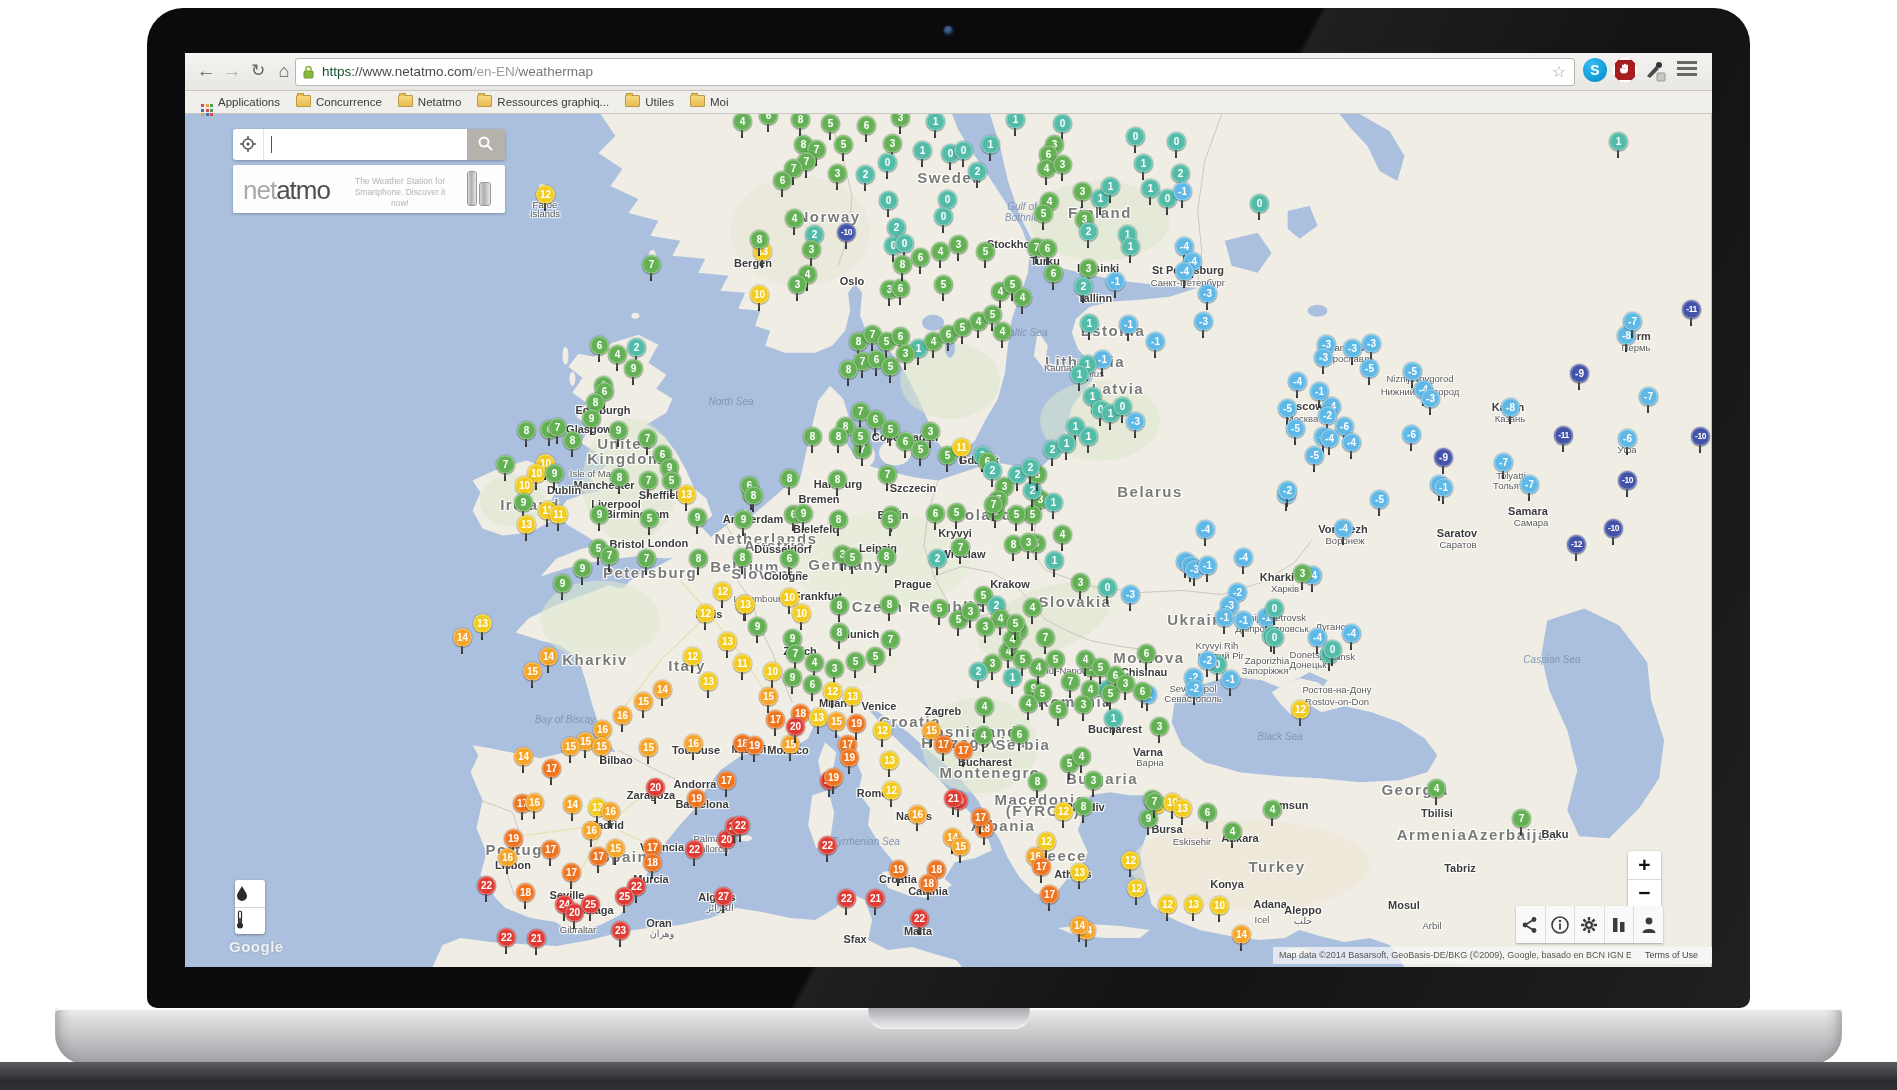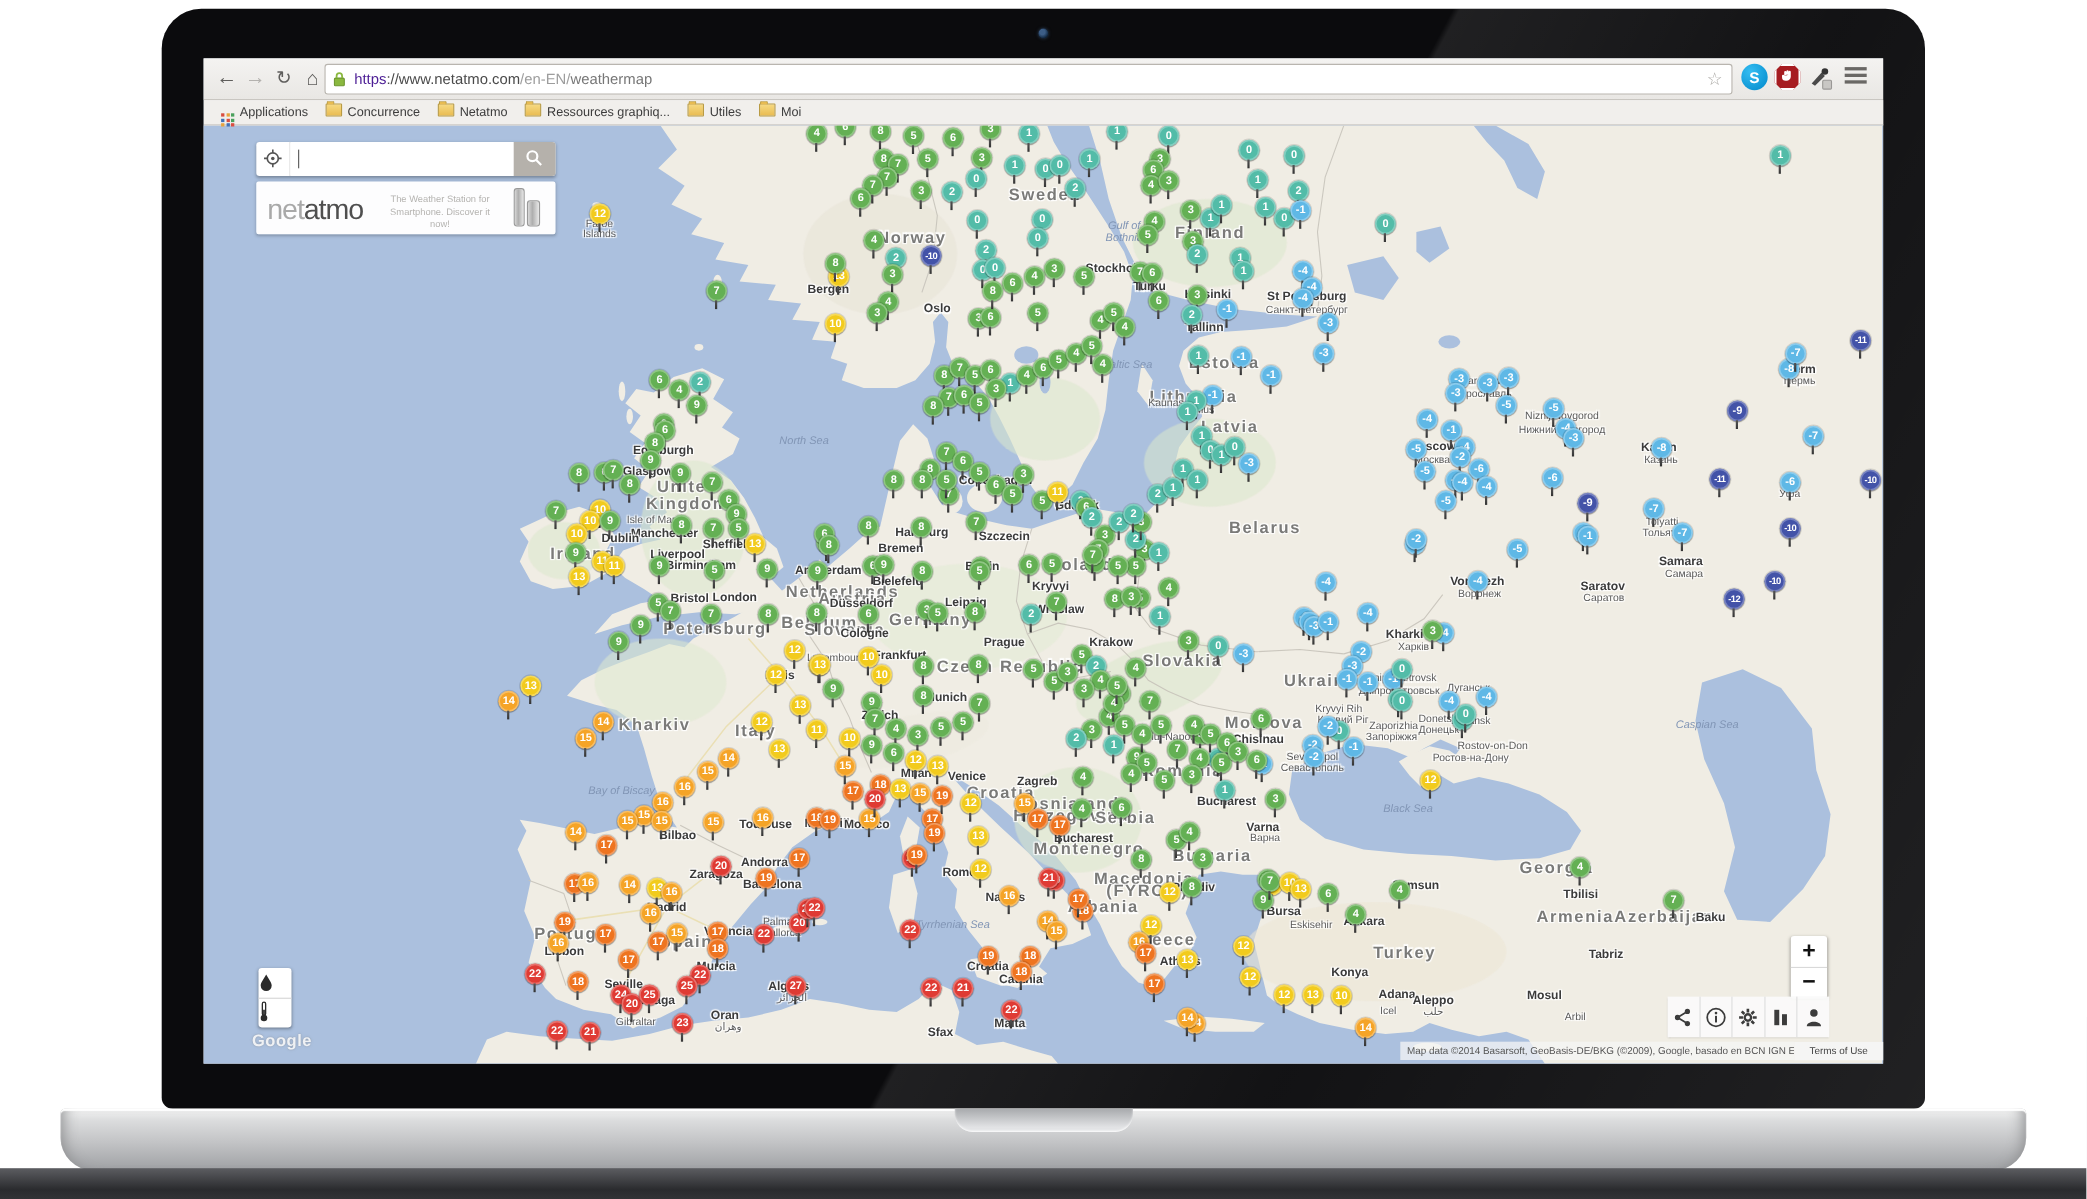--- a/index.html
+++ b/index.html
@@ -22,21 +22,21 @@
 
   
   .screen{position:absolute;left:185px;top:53px;width:1527px;height:914px;background:#dee3e8;overflow:hidden;}
   .toolbar{position:absolute;left:0;top:0;width:1527px;height:37px;
            background:linear-gradient(#f4f3f1,#e9e7e4);border-bottom:1px solid #c9c6c1;}
   .navbtn{position:absolute;top:3px;width:26px;height:30px;text-align:center;line-height:30px;font-size:19px;color:#5f5e5c;cursor:pointer;}
   .navbtn.disabled{color:#b4b2af;}
   .omnibox{position:absolute;left:110px;top:5px;width:1278px;height:26px;background:#fff;border:1px solid #b9b5af;border-radius:3px;}
   .lockicon{position:absolute;left:7px;top:6px;}
   .urltext{position:absolute;left:26px;top:0;height:26px;line-height:26px;font-size:13.5px;white-space:nowrap;}
-  .u-scheme{color:#4c1d95;} .u-host{color:#4a4a4a;} .u-light{color:#9d9d9d;} .u-dark{color:#777;}
+  .u-scheme{color:#14532d;} .u-host{color:#4a4a4a;} .u-light{color:#9d9d9d;} .u-dark{color:#777;}
   .staricon{position:absolute;right:8px;top:3px;font-size:16px;color:#a9a7a3;}
   .ext{position:absolute;top:5px;width:24px;height:24px;}
   .skype{border-radius:50%;background:radial-gradient(circle at 35% 30%,#35bdf2,#0088ca);color:#fff;font-weight:bold;
          text-align:center;line-height:24px;font-size:14px;}
   .stopoct{background:#a61c21;clip-path:polygon(30% 0,70% 0,100% 30%,100% 70%,70% 100%,30% 100%,0 70%,0 30%);
            box-shadow:inset 0 0 0 2px #fff;}
   .stopoct svg{position:absolute;left:5px;top:4px;}
   .menuicon{position:absolute;top:8px;width:20px;height:3px;background:#6a6865;box-shadow:0 6px 0 #6a6865,0 12px 0 #6a6865;}
   .bookbar{position:absolute;left:0;top:38px;width:1527px;height:22px;background:#f1efec;border-bottom:1px solid #cbc8c3;z-index:40;}
   .bk{position:relative;display:inline-block;height:22px;line-height:22px;font-size:11.5px;color:#3c3c3c;margin-left:16px;cursor:pointer;}
@@ -277,21 +277,21 @@
             <path d="M606,824 L652,846"></path>
         </g>
       </svg>
       <div id="labels">
           <div class="lb country" style="left: 644px; top: 102px;">Norway</div>
           <div class="lb country" style="left: 765px; top: 63px;">Sweden</div>
           <div class="lb country" style="left: 915px; top: 98px;">Finland</div>
           <div class="lb country" style="left: 928px; top: 216px;">Estonia</div>
           <div class="lb country" style="left: 933px; top: 274px;">Latvia</div>
           <div class="lb country" style="left: 900px; top: 247px;">Lithuania</div>
-          <div class="lb country" style="left: 965px; top: 366px;">Belarus</div>
+          <div class="lb country" style="left: 965px; top: 377px;">Belarus</div>
           <div class="lb country" style="left: 798px; top: 400px;">Poland</div>
           <div class="lb country" style="left: 661px; top: 450px;">Germany</div>
           <div class="lb country" style="left: 581px; top: 424px;">Netherlands</div>
           <div class="lb country" style="left: 560px; top: 452px;">Belgium</div>
           <div class="lb country" style="left: 733px; top: 492px;">Czech Republic</div>
           <div class="lb country" style="left: 890px; top: 487px;">Slovakia</div>
           <div class="lb country" style="left: 410px; top: 545px;">Kharkiv</div>
           <div class="lb country" style="left: 465px; top: 458px;">Petersburg</div>
           <div class="lb country" style="left: 590px; top: 431px;">Austria</div>
           <div class="lb country" style="left: 583px; top: 459px;">Slovenia</div>
@@ -353,21 +353,21 @@
           <div class="lb town" style="left: 1122px; top: 540px;">Donetsk</div>
           <div class="lb town" style="left: 1123px; top: 550px;">Донецьк</div>
           <div class="lb town" style="left: 1082px; top: 546px;">Zaporizhia</div>
           <div class="lb town" style="left: 1080px; top: 556px;">Запоріжжя</div>
           <div class="lb town" style="left: 1089px; top: 503px;">Dnipropetrovsk</div>
           <div class="lb town" style="left: 1087px; top: 514px;">Дніпропетровськ</div>
           <div class="lb town" style="left: 1032px; top: 531px;">Kryvyi Rih</div>
           <div class="lb town" style="left: 1036px; top: 541px;">Кривий Ріг</div>
           <div class="lb city" style="left: 959px; top: 558px;">Chisinau</div>
           <div class="lb town" style="left: 881px; top: 556px;">Cluj-Napoca</div>
-          <div class="lb town" style="left: 1152px; top: 564px; margin-left: 20px;">Rostov-on-Don</div>
+          <div class="lb town" style="left: 1152px; top: 587px;">Rostov-on-Don</div>
           <div class="lb town" style="left: 1152px; top: 575px;">Ростов-на-Дону</div>
           <div class="lb town" style="left: 1008px; top: 574px;">Sevastopol</div>
           <div class="lb town" style="left: 1008px; top: 584px;">Севастополь</div>
           <div class="lb town" style="left: 905px; top: 259px;">Vilnius</div>
           <div class="lb town" style="left: 875px; top: 253px;">Kaunas</div>
           <div class="lb city" style="left: 794px; top: 346px;">Gdansk</div>
           <div class="lb city" style="left: 728px; top: 374px;">Szczecin</div>
           <div class="lb city" style="left: 770px; top: 419px;">Kryvyi</div>
           <div class="lb city" style="left: 778px; top: 440px;">Wroclaw</div>
           <div class="lb city" style="left: 825px; top: 470px;">Krakow</div>

